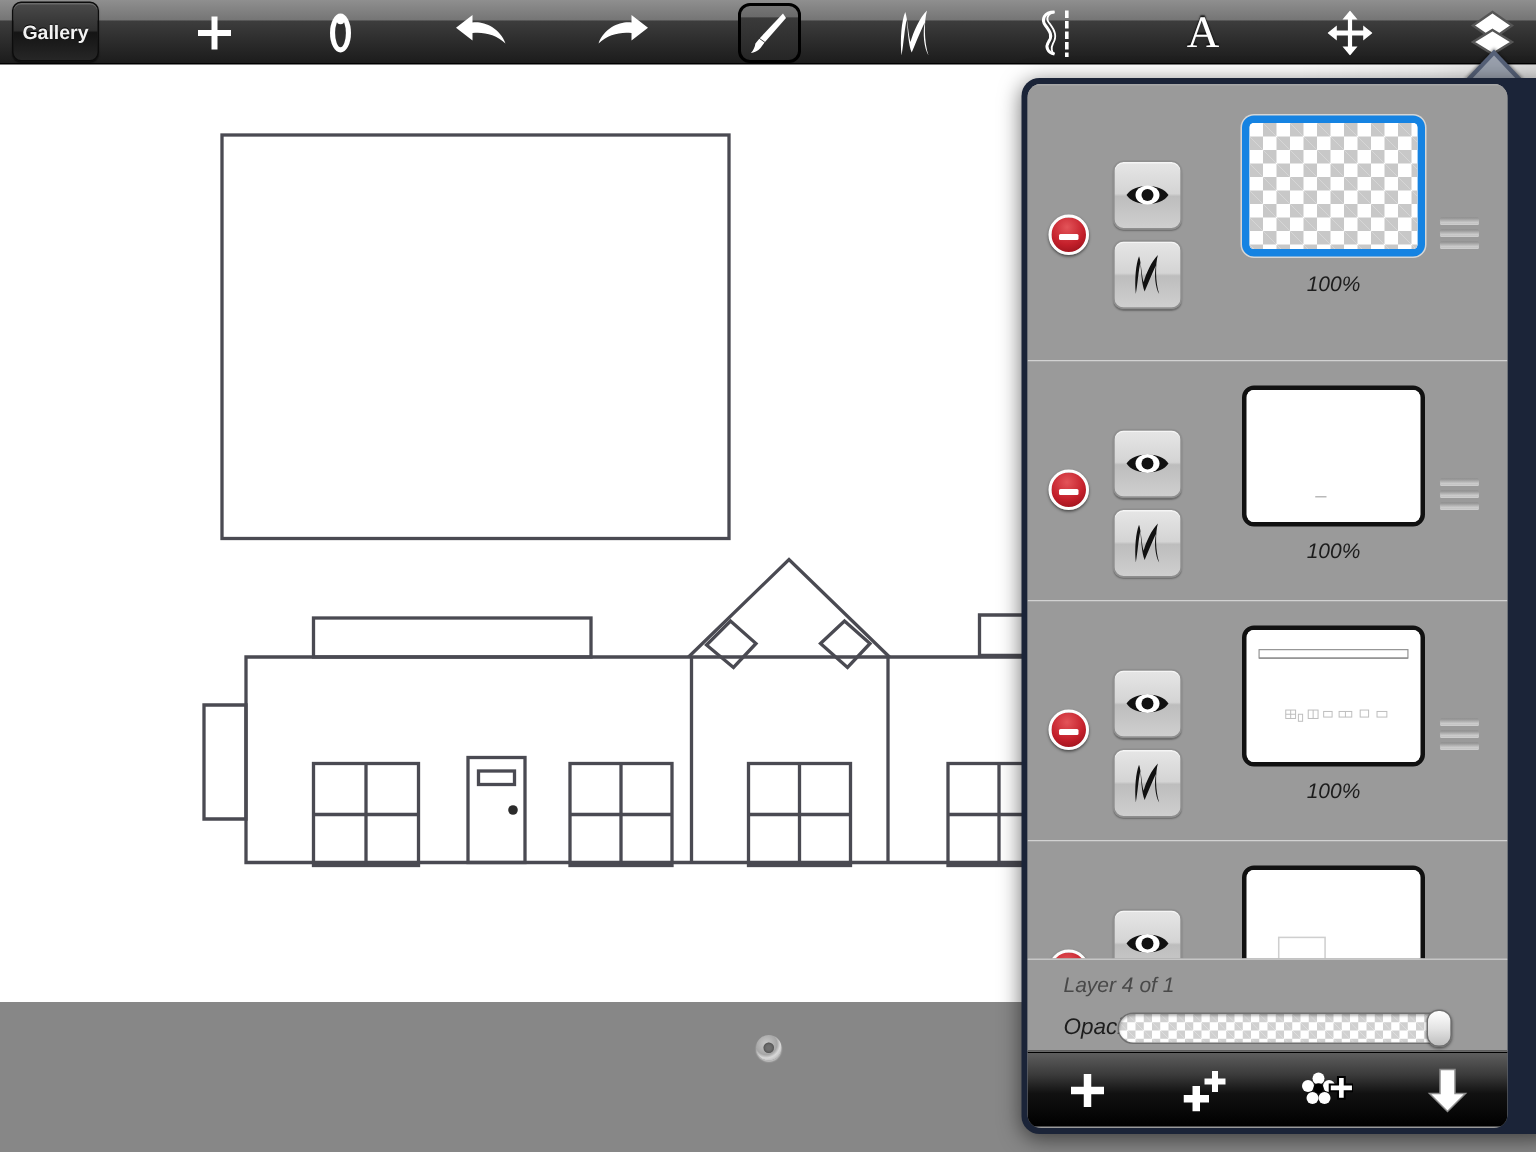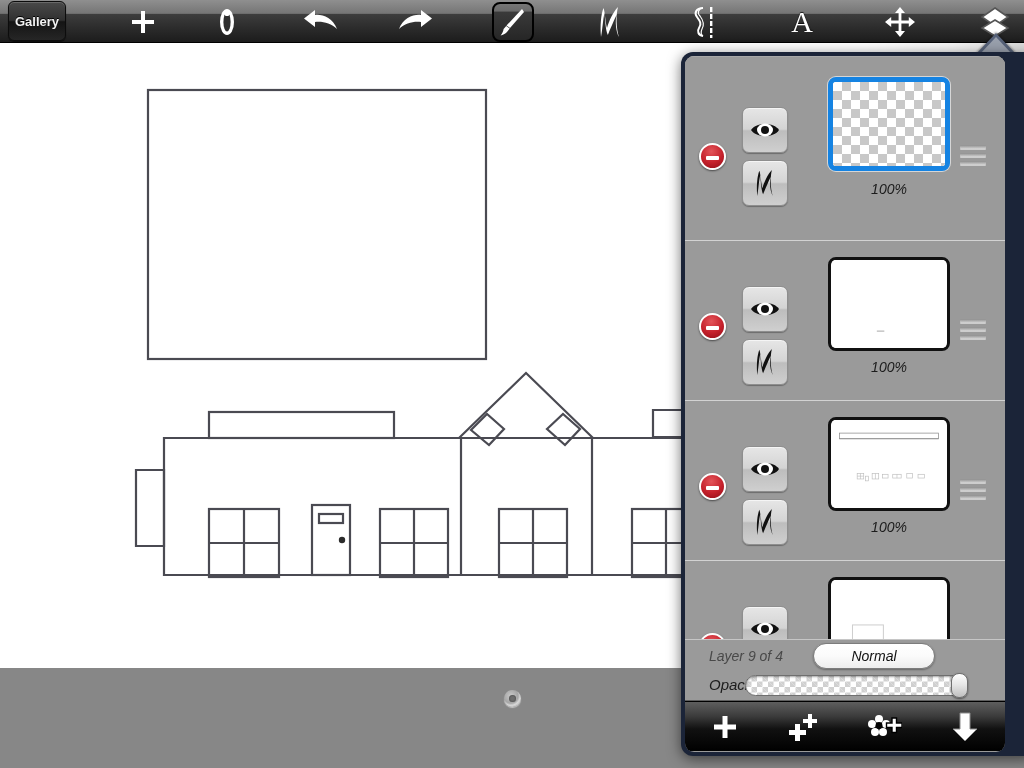--- a/index.html
+++ b/index.html
@@ -525,22 +525,21 @@
             <rect width="122" height="94" fill="#fff"></rect>
             <rect x="22" y="48" width="33" height="27" fill="none" stroke="#cfcfcf" stroke-width="1.1"></rect>
           </svg>
         </div>
 
       </div>
 
     </div>
 
     <div id="layer-controls">
-      <div id="layer-index">Layer 9 of 4</div>
-      <div id="blend-pill">Normal</div>
+      <div id="layer-index">Layer 4 of 1</div>
       <div id="opacity-label">Opacity</div>
       <div id="opacity-slider">
         <div id="opacity-knob"></div>
       </div>
     </div>
 
     <div id="layer-actions">
 
       <div class="act-btn">
         <svg width="26" height="26" viewBox="0 0 26 26">

